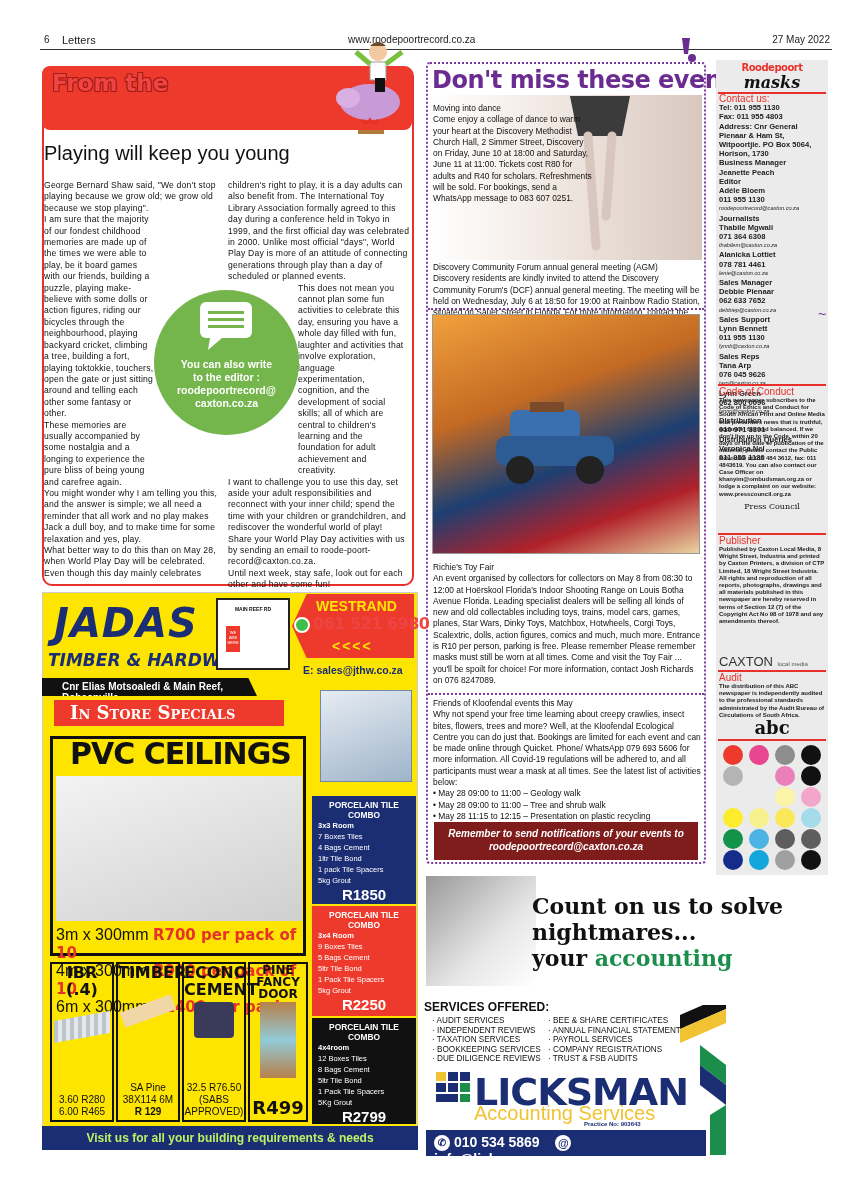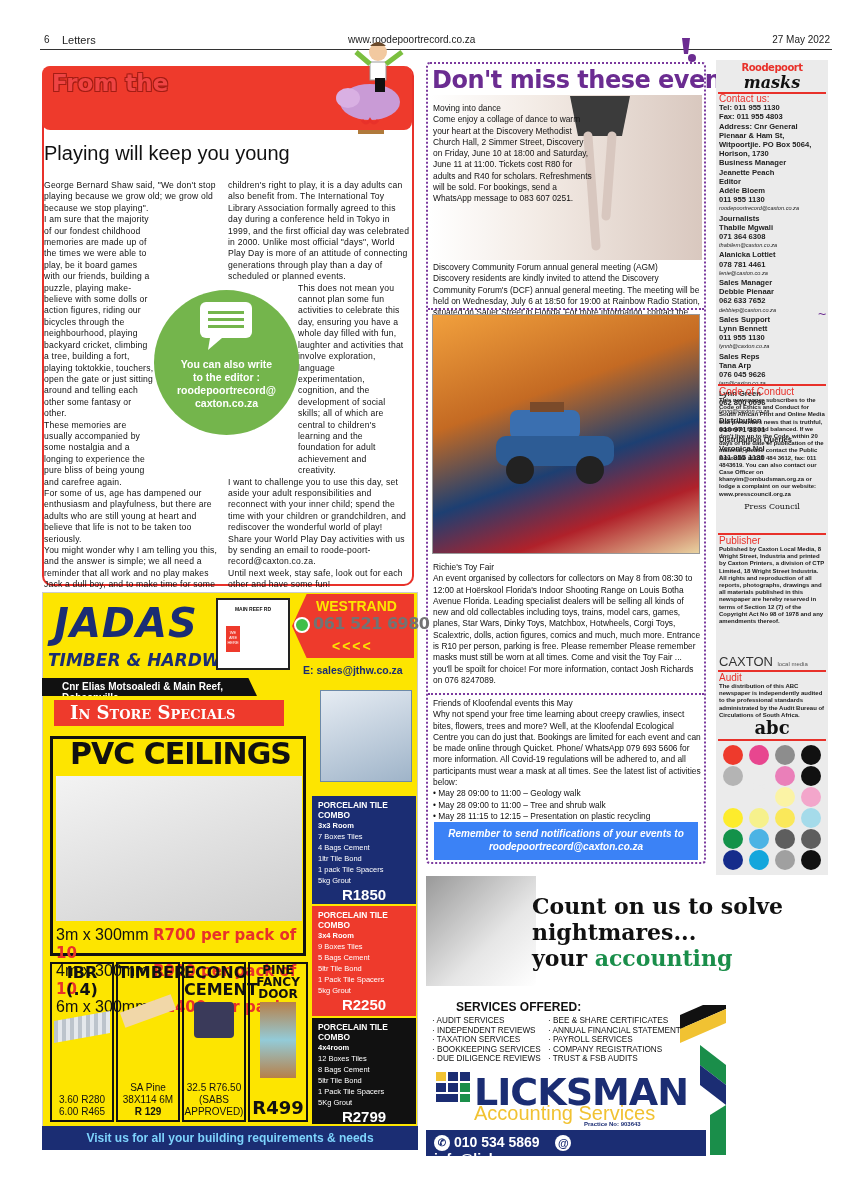--- a/index.html
+++ b/index.html
@@ -16,21 +16,21 @@
 .col{font-size:8.6px;line-height:11.4px;letter-spacing:.2px;color:#111}
 .col p{margin:0}
 .bubble{left:154px;top:290px;width:145px;height:145px;border-radius:50%;background:#74b54c}
 .bubble-txt{left:160px;top:358px;width:133px;text-align:center;color:#fff;font-weight:bold;font-size:10.5px;line-height:13px}
 
 .ev-box{left:426px;top:62px;width:280px;height:802px;border:2px dotted #7b3a9e;border-radius:4px}
 .ev-title{left:432px;top:66px;font-family:"DejaVu Sans",sans-serif;font-weight:bold;font-size:24px;color:#6b2c91;letter-spacing:-.5px}
 .ev-img{left:430px;top:95px;width:272px;height:165px;background:linear-gradient(90deg,#fff 0%,#f3ebe5 40%,#d9c8bf 100%)}
 .ev-txt{font-size:8.4px;line-height:11.3px;color:#111}
 .toy-img{left:432px;top:314px;width:268px;height:240px;background:linear-gradient(160deg,#f1a03d 0%,#c46a23 35%,#1d3f72 60%,#b0212a 80%,#e9d3a1 100%);border:1px solid #999}
-.ev-remind{left:434px;top:822px;width:264px;height:38px;background:#3b82f6;color:#fff;font-style:italic;font-weight:bold;font-size:10px;text-align:center;line-height:13px;padding-top:5px}
+.ev-remind{left:434px;top:822px;width:264px;height:38px;background:#7f1d1d;color:#fff;font-style:italic;font-weight:bold;font-size:10px;text-align:center;line-height:13px;padding-top:5px}
 
 .side{left:716px;top:60px;width:112px;height:815px;background:#ebebeb}
 .side-txt{font-size:7.6px;line-height:9.2px;font-weight:bold;color:#222}
 .side-sm{font-size:6px;line-height:7.2px;color:#222}
 .side-red{color:#e8312a;font-size:10px;font-weight:normal}
 .redline{height:2px;background:#e8312a}
 .dot{width:20px;height:20px;border-radius:50%;position:absolute}
 
 .jad{left:42px;top:592px;width:376px;height:558px;background:#fde500;border:1px solid #ccc}
 .jad-logo{left:54px;top:600px;font-family:"DejaVu Sans",sans-serif;font-weight:bold;font-style:italic;font-size:40px;color:#1b2d73;letter-spacing:1px}
@@ -38,30 +38,30 @@
 .map{left:216px;top:598px;width:74px;height:72px;background:#fff;border:2px solid #222}
 .west{left:292px;top:594px;width:122px;height:64px;background:#ee3a2c;clip-path:polygon(12% 0,100% 0,100% 100%,12% 100%,0 50%)}
 .black-bar{left:42px;top:678px;width:215px;height:18px;background:#111;color:#fff;font-weight:bold;font-size:10px;padding:3px 0 0 20px;clip-path:polygon(0 0,96% 0,100% 100%,0 100%)}
 .specials{left:54px;top:700px;width:230px;height:26px;background:#ee3a2c;color:#fff;font-family:"DejaVu Serif",serif;font-weight:bold;font-size:18px;padding:2px 0 0 16px;font-variant:small-caps}
 .pvc{left:50px;top:736px;width:256px;height:220px;border:3px solid #111;background:#fde500}
 .pvc-title{left:70px;top:736px;font-family:"DejaVu Sans",sans-serif;font-weight:bold;font-size:30px;letter-spacing:-1px;color:#111}
 .pvc-img{left:56px;top:776px;width:246px;height:145px;background:linear-gradient(160deg,#f3f3f3,#cfcfcf)}
 .pvc-price{font-size:16px;line-height:17px;color:#111}
 .pvc-price b{color:#e8312a;font-family:"DejaVu Sans",sans-serif;font-size:15px}
 .tile{left:312px;width:104px;color:#fff;font-size:7.5px;line-height:11px;padding:4px 6px}
-.tile h4{font-size:8.4px;text-align:left;line-height:10px}
+.tile h4{font-size:8.4px;text-align:center;line-height:10px}
 .tile .price{font-size:15px;font-weight:bold;text-align:center;line-height:18px}
 .prod{top:962px;height:160px;border:2px solid #111;text-align:center}
 .prod h5{font-family:"DejaVu Sans",sans-serif;font-weight:bold;font-size:16px;line-height:17px;color:#111}
 .prod .p{position:absolute;bottom:2px;left:0;right:0;font-size:10px;line-height:12px}
-.visit{left:42px;top:1126px;width:376px;height:24px;background:#1b2d73;color:#7dd3fc;font-weight:bold;font-size:12px;text-align:center;padding-top:5px}
+.visit{left:42px;top:1126px;width:376px;height:24px;background:#1b2d73;color:#bef264;font-weight:bold;font-size:12px;text-align:center;padding-top:5px}
 
 .lick-img{left:426px;top:876px;width:110px;height:110px;background:linear-gradient(135deg,#999,#e6e6e6 60%,#fff)}
 .lick-head{left:532px;top:893px;font-family:"DejaVu Serif",serif;font-weight:bold;font-size:22px;line-height:26px;color:#111}
-.lick-serv{left:456px;top:1000px;font-size:10px;font-weight:bold}
+.lick-serv{left:424px;top:1000px;font-size:10px;font-weight:bold}
 .lick-list{font-size:8.2px;line-height:9.6px}
 .lick-logo{left:436px;top:1070px;font-family:"DejaVu Sans",sans-serif;font-weight:bold;font-size:38px;color:#1b2d73;letter-spacing:-1px}
 .lick-acc{left:474px;top:1102px;font-size:20px;color:#f1c232}
 .lick-bar{left:426px;top:1130px;width:280px;height:26px;background:#1b2d73;color:#fff;font-weight:bold;font-size:14px;padding:4px 0 0 8px}
 </style>
 </head>
 <body>
 
 <div class="abs hdr">
   <span style="position:absolute;left:4px">6</span>
@@ -86,21 +86,20 @@
   <rect x="45" y="38" width="10" height="14" fill="#111"></rect>
   <path d="M32 80 q4 6 8 0 q4 6 8 0" stroke="#e8312a" stroke-width="3" fill="none"></path>
   <rect x="28" y="90" width="26" height="4" fill="#b07a3b"></rect>
 </svg>
 <div class="abs ed-head">Playing will keep you young</div>
 
 <div class="abs col" style="left:44px;top:180px;width:182px">
   <p>George Bernard Shaw said, "We don't stop playing because we grow old; we grow old because we stop playing".</p>
   <p style="width:110px"><span>I am sure that the majority of our fondest childhood memories are made up of the times we were able to play, be it board games with our friends, building a puzzle, playing make-believe with some dolls or action figures, riding our bicycles through the neighbourhood, playing backyard cricket, climbing a tree, building a fort, playing toktokkie, touchers, open the gate or just sitting around and telling each other some fantasy or other.</span></p>
   <p style="width:110px">These memories are usually accompanied by some nostalgia and a longing to experience the pure bliss of being young and carefree again.</p>
-  <p>For some of us, age has dampened our enthusiasm and playfulness, but there are adults who are still young at heart and believe that life is not to be taken too seriously.</p>
   <p>You might wonder why I am telling you this, and the answer is simple; we all need a reminder that all work and no play makes Jack a dull boy, and to make time for some relaxation and yes, play.</p>
   <p>What better way to do this than on May 28, when World Play Day will be celebrated.</p>
   <p>Even though this day mainly celebrates</p>
 </div>
 <div class="abs col" style="left:228px;top:180px;width:182px">
   <p>children's right to play, it is a day adults can also benefit from. The International Toy Library Association formally agreed to this day during a conference held in Tokyo in 1999, and the first official day was celebrated in 2000. Unlike most official "days", World Play Day is more of an attitude of connecting generations through play than a day of scheduled or planned events.</p>
   <p style="padding-left:70px;padding-right:6px">This does not mean you cannot plan some fun activities to celebrate this day, ensuring you have a whole day filled with fun, laughter and activities that involve exploration, language experimentation, cognition, and the development of social skills; all of which are central to children's learning and the foundation for adult achievement and creativity.</p>
   <p>I want to challenge you to use this day, set aside your adult responsibilities and reconnect with your inner child; spend the time with your children or grandchildren, and rediscover the wonderful world of play!</p>
   <p>Share your World Play Day activities with us by sending an email to roode-poort-record@caxton.co.za.</p>
   <p>Until next week, stay safe, look out for each other and have some fun!</p>
@@ -265,21 +264,21 @@
 <div class="abs jad"></div>
 <div class="abs jad-logo">JADAS</div>
 <div class="abs jad-sub">TIMBER &amp; HARDWARE</div>
 <div class="abs map">
   <div style="font-size:5px;text-align:center;margin-top:6px;font-weight:bold">MAIN REEF RD</div>
   <div style="position:absolute;left:8px;top:26px;width:14px;height:26px;background:#ee3a2c;color:#fff;font-size:4px;text-align:center;padding-top:4px">WE ARE HERE</div>
 </div>
 <div class="abs west"></div>
 <div class="abs" style="left:316px;top:598px;font-weight:bold;font-size:14px;color:#fde500">WESTRAND</div>
 <div class="abs" style="left:294px;top:617px;width:16px;height:16px;border-radius:50%;background:#3fbf4a;border:2px solid #fff"></div>
-<div class="abs" style="left:313px;top:614px;font-family:'DejaVu Sans',sans-serif;font-weight:bold;font-size:16px;color:#737373;letter-spacing:-.5px">061 521 6980</div>
+<div class="abs" style="left:313px;top:614px;font-family:'DejaVu Sans',sans-serif;font-weight:bold;font-size:16px;color:#ef4444;letter-spacing:-.5px">061 521 6980</div>
 <div class="abs" style="left:332px;top:638px;font-size:14px;color:#fde500;font-weight:bold;letter-spacing:2px">&lt;&lt;&lt;&lt;</div>
 <div class="abs" style="left:303px;top:664px;font-weight:bold;font-size:10.5px;color:#1b2d73">E: sales@jthw.co.za</div>
 <div class="abs black-bar">Cnr Elias Motsoaledi &amp; Main Reef, Dobsonville</div>
 <div class="abs specials">In Store Specials</div>
 <div class="abs" style="left:320px;top:690px;width:92px;height:92px;background:linear-gradient(160deg,#e6ecf3,#9fb4c9);border:1px solid #6d8aa8"></div>
 <div class="abs pvc"></div>
 <div class="abs pvc-title">PVC CEILINGS</div>
 <div class="abs pvc-img"></div>
 <div class="abs pvc-price" style="left:56px;top:926px;width:248px">
   <div><span>3m x 300mm</span> <b>R700 per pack of 10</b></div>

